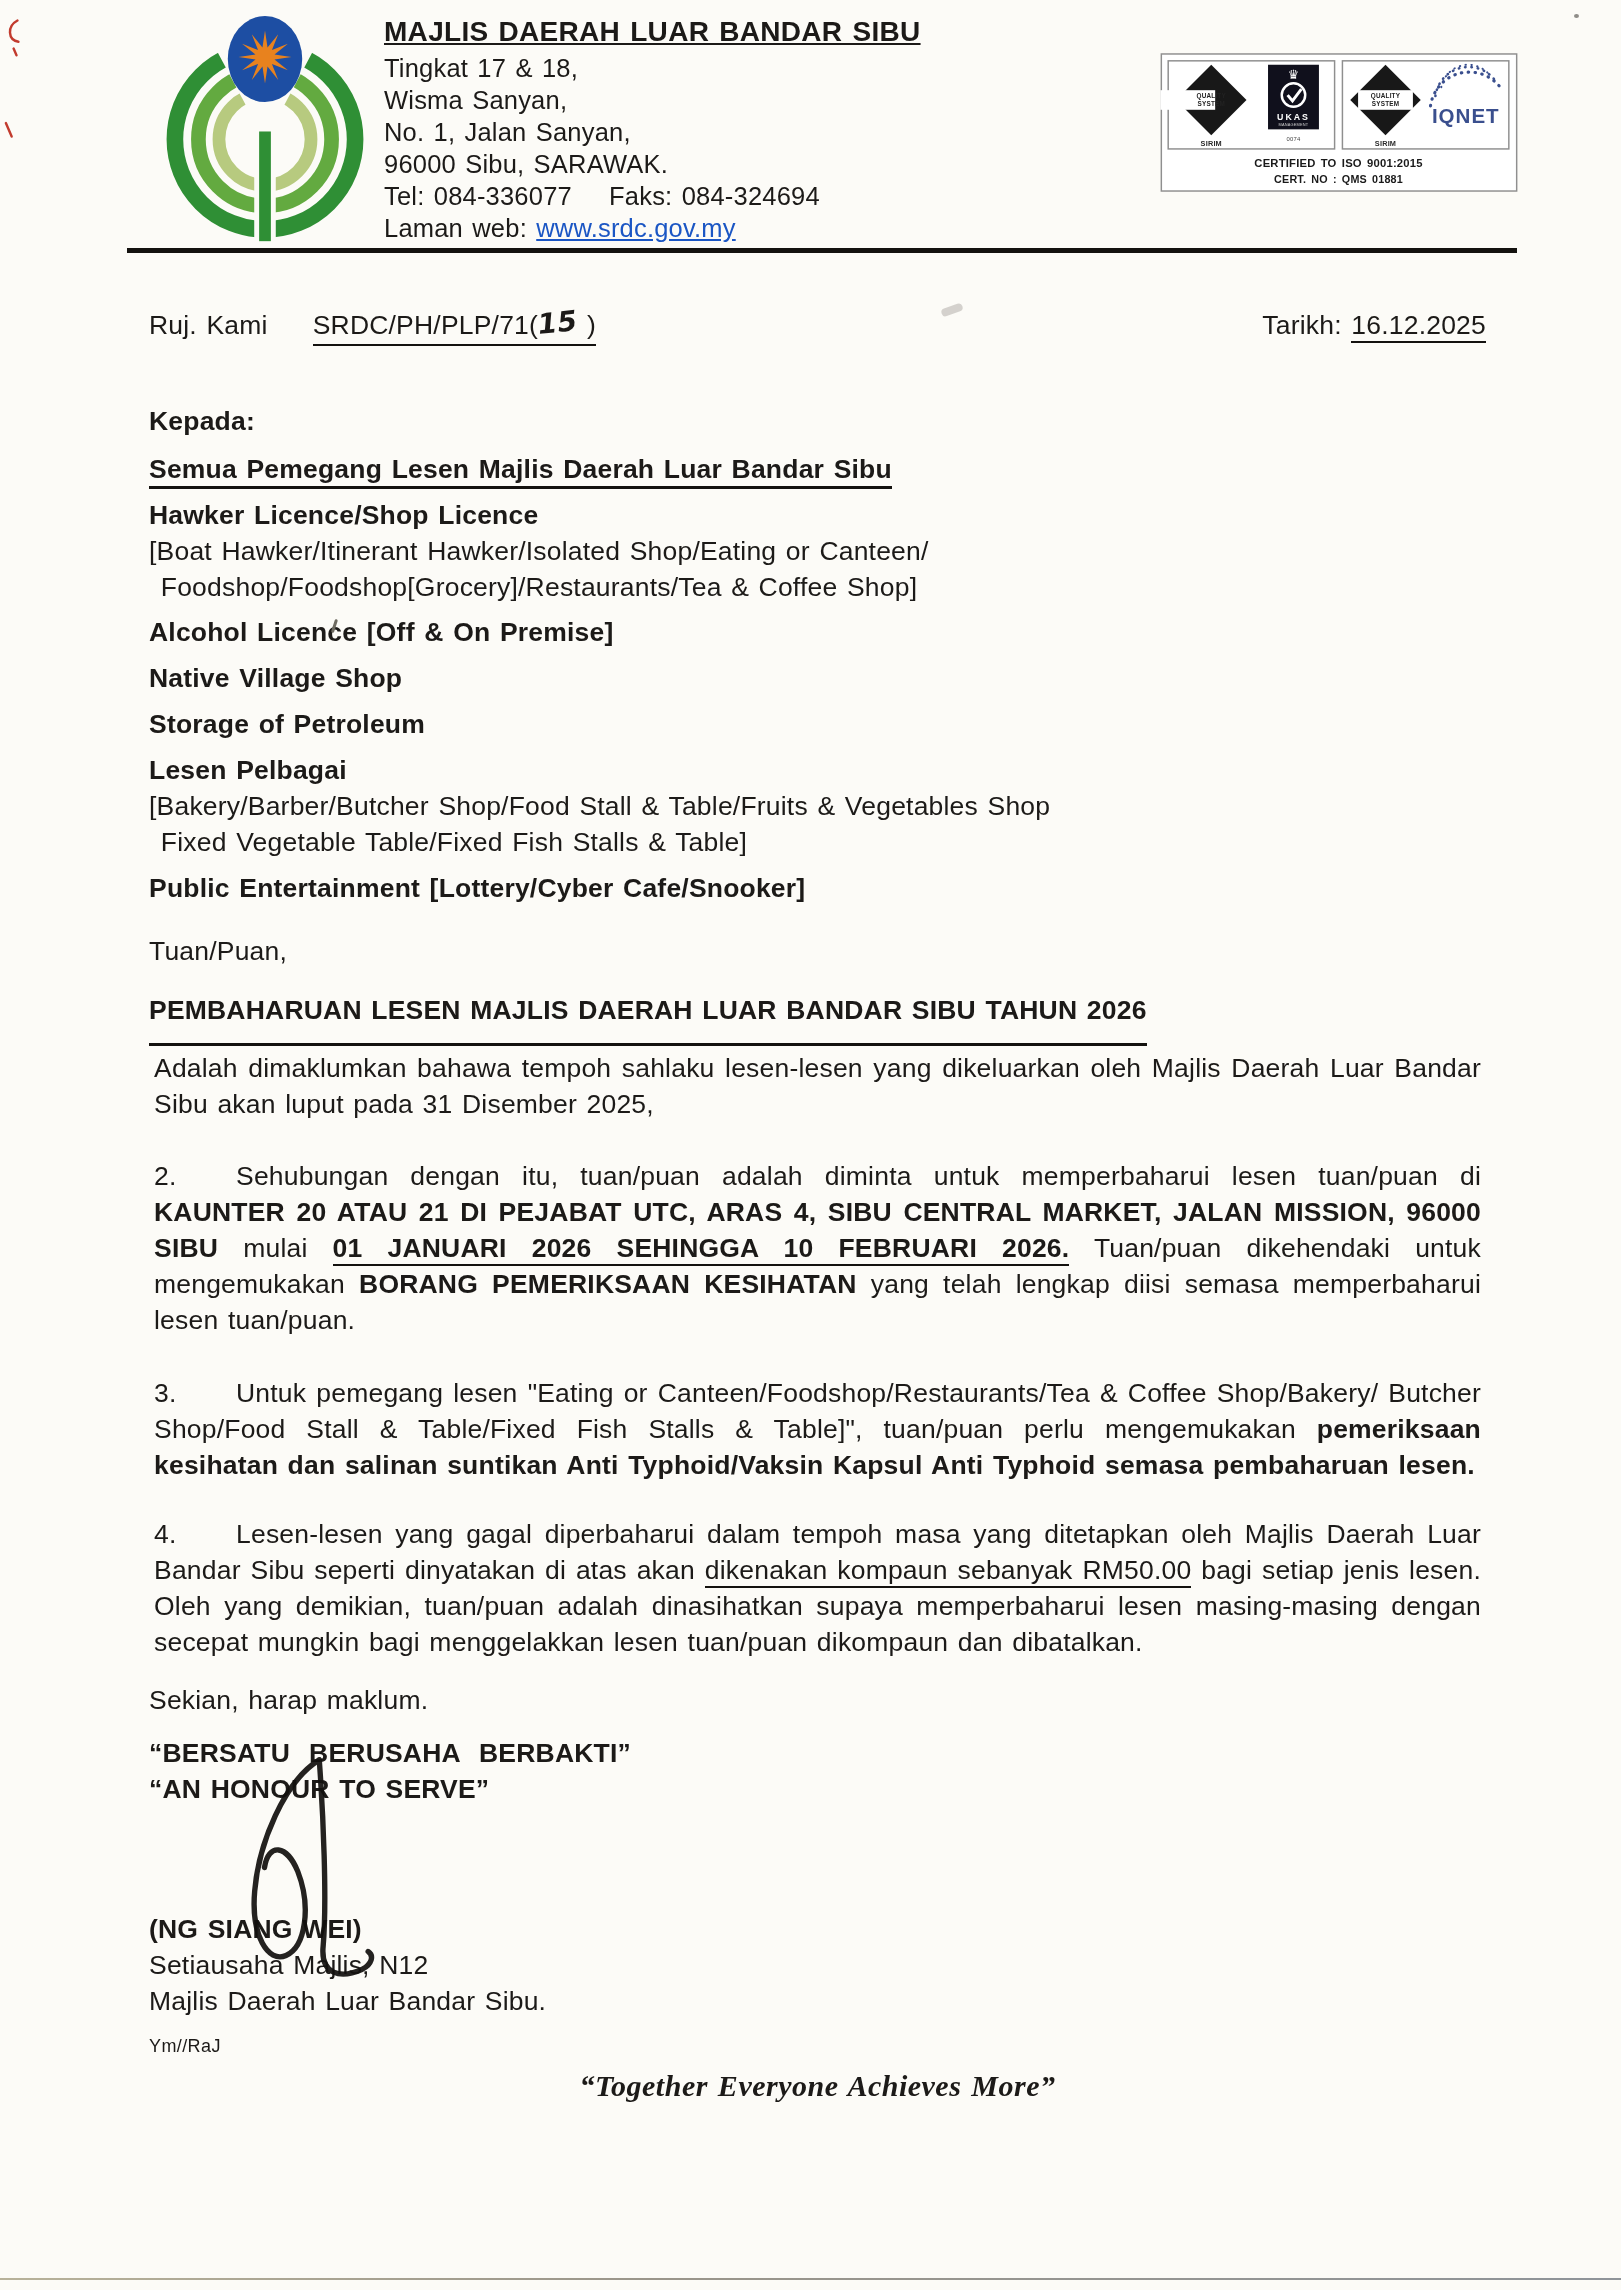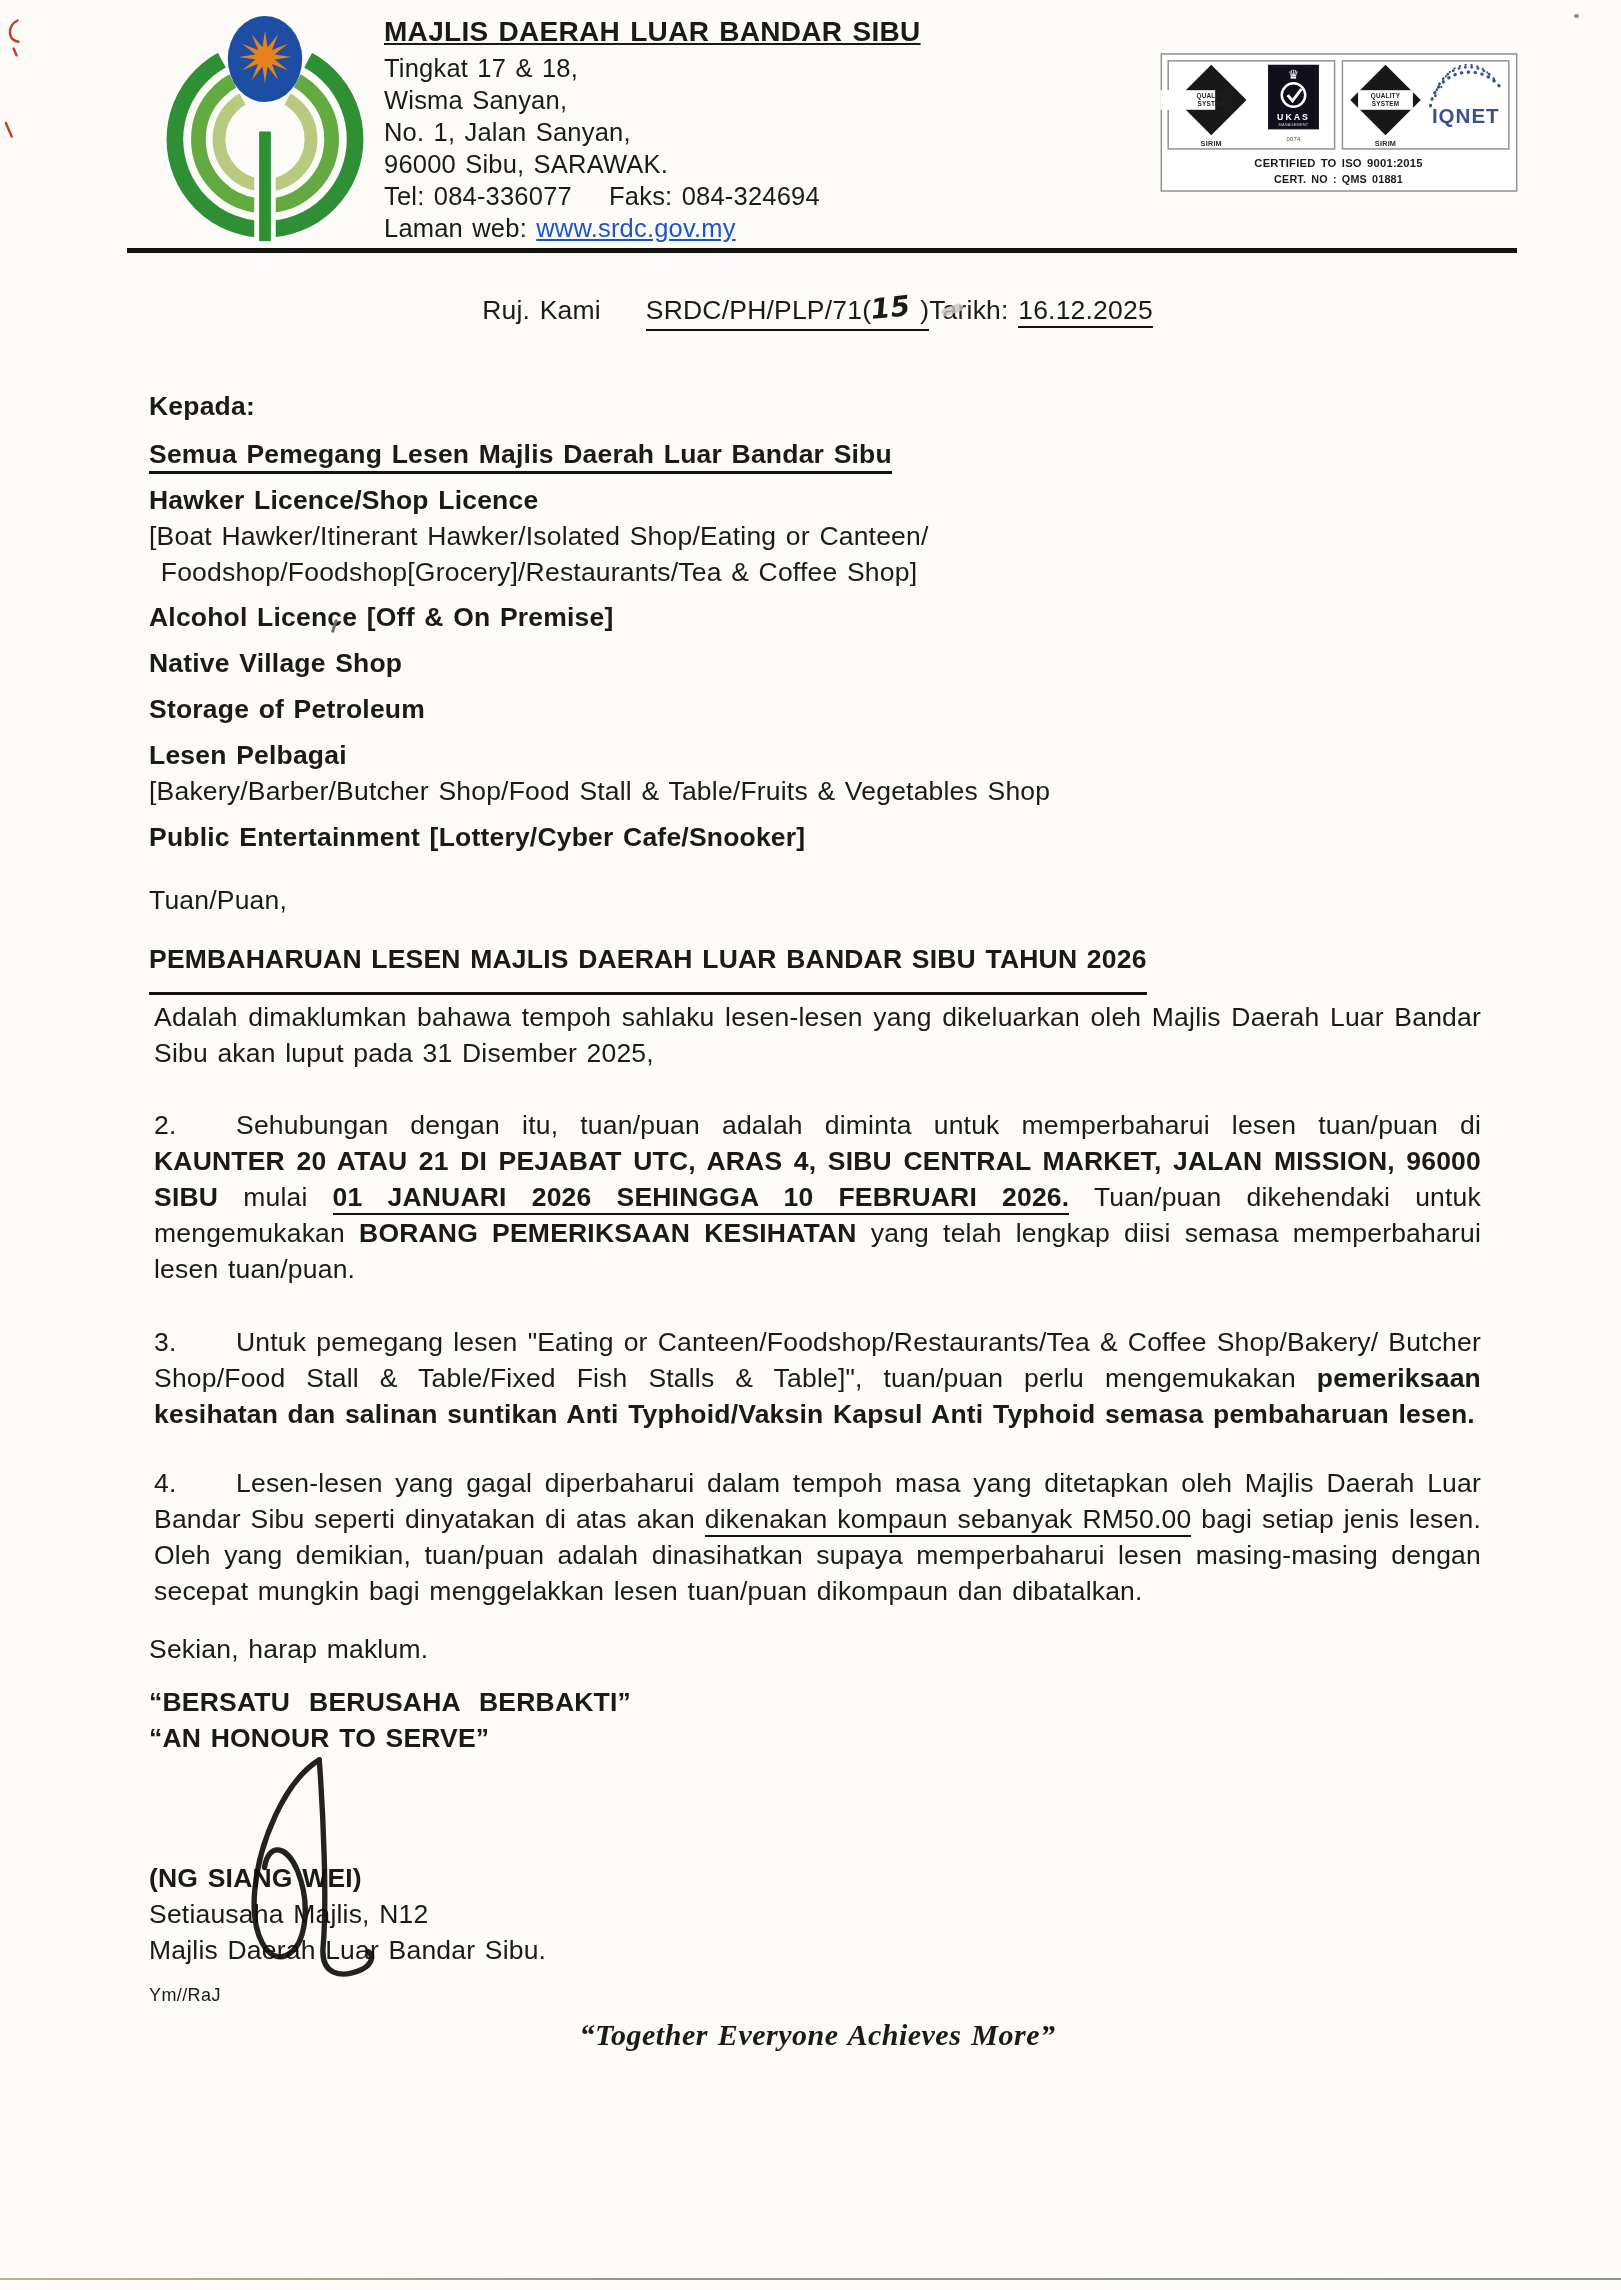--- a/index.html
+++ b/index.html
@@ -9,21 +9,21 @@
   
   .letterhead{position:absolute;top:0;left:0;width:100%;height:255px;}
   .logo{position:absolute;left:155px;top:11.8px;}
   .org-block{position:absolute;left:384px;top:15.7px;line-height:32px;font-size:25.5px;}
   .org-name{font-size:28px;font-weight:700;letter-spacing:0.3px;margin-bottom:3.9px;text-decoration:underline;}
   .org-web a,.weblink{color:#1b56c4;text-decoration:underline;cursor:pointer;}
   .badges{position:absolute;left:1160px;top:53px;}
   .rule{position:absolute;left:127px;top:248px;width:1390px;height:4.9px;background:#14120f;}
   
   .body{position:absolute;top:276px;left:149px;width:1337px;font-size:26.5px;line-height:36px;}
-  .ref-row{display:flex;justify-content:center;margin-top:16px;}
+  .ref-row{display:flex;justify-content:space-between;margin-top:31px;}
   .ref-left{display:flex;gap:45px;}
   .u2{border-bottom:2.5px solid #14120f;padding-bottom:1px;}
   .hand{font-family:"DejaVu Sans",sans-serif;font-style:italic;font-weight:600;display:inline-block;
         transform:rotate(-6deg) translateY(-2px);font-size:28px;}
   .kepada{font-weight:700;margin-top:57px;}
   .addressee{font-weight:700;margin-top:11.8px;}
   .addressee span{border-bottom:3.4px solid #14120f;padding-bottom:2px;}
   .lic-title{font-weight:700;margin-top:9.8px;}
   .lic-detail{margin:0;}
   .lic-detail.indent{padding-left:11.8px;}
@@ -152,20 +152,21 @@
     <div class="lic-title">Hawker Licence/Shop Licence</div>
     <div class="lic-detail">[Boat Hawker/Itinerant Hawker/Isolated Shop/Eating or Canteen/</div>
     <div class="lic-detail indent">Foodshop/Foodshop[Grocery]/Restaurants/Tea &amp; Coffee Shop]</div>
 
     <div class="lic-title">Alcohol Licence [Off &amp; On Premise]</div>
     <div class="lic-title">Native Village Shop</div>
     <div class="lic-title">Storage of Petroleum</div>
 
     <div class="lic-title">Lesen Pelbagai</div>
     <div class="lic-detail">[Bakery/Barber/Butcher Shop/Food Stall &amp; Table/Fruits &amp; Vegetables Shop</div>
+    <div class="lic-detail indent">Fixed Vegetable Table/Fixed Fish Stalls &amp; Table]</div>
 
     <div class="lic-title">Public Entertainment [Lottery/Cyber Cafe/Snooker]</div>
 
     <div class="salutation">Tuan/Puan,</div>
 
     <div class="subject"><span>PEMBAHARUAN LESEN MAJLIS DAERAH LUAR BANDAR SIBU TAHUN 2026</span></div>
 
     <p class="para m1"><span><span>Adalah dimaklumkan bahawa tempoh sahlaku lesen-lesen yang dikeluarkan oleh Majlis Daerah Luar Bandar Sibu akan luput pada 31 Disember 2025,</span></span></p>
 
     <p class="para m2"><span class="pnum">2.</span><span><span>Sehubungan dengan itu, tuan/puan adalah diminta untuk memperbaharui lesen tuan/puan di </span><span class="r-b">KAUNTER 20 ATAU 21 DI PEJABAT UTC, ARAS 4, SIBU CENTRAL MARKET, JALAN MISSION, 96000 SIBU</span><span> mulai </span><span class="r-b r-u">01 JANUARI 2026 SEHINGGA 10 FEBRUARI 2026.</span><span> Tuan/puan dikehendaki untuk mengemukakan </span><span class="r-b">BORANG PEMERIKSAAN KESIHATAN</span><span> yang telah lengkap diisi semasa memperbaharui lesen tuan/puan.</span></span></p>

